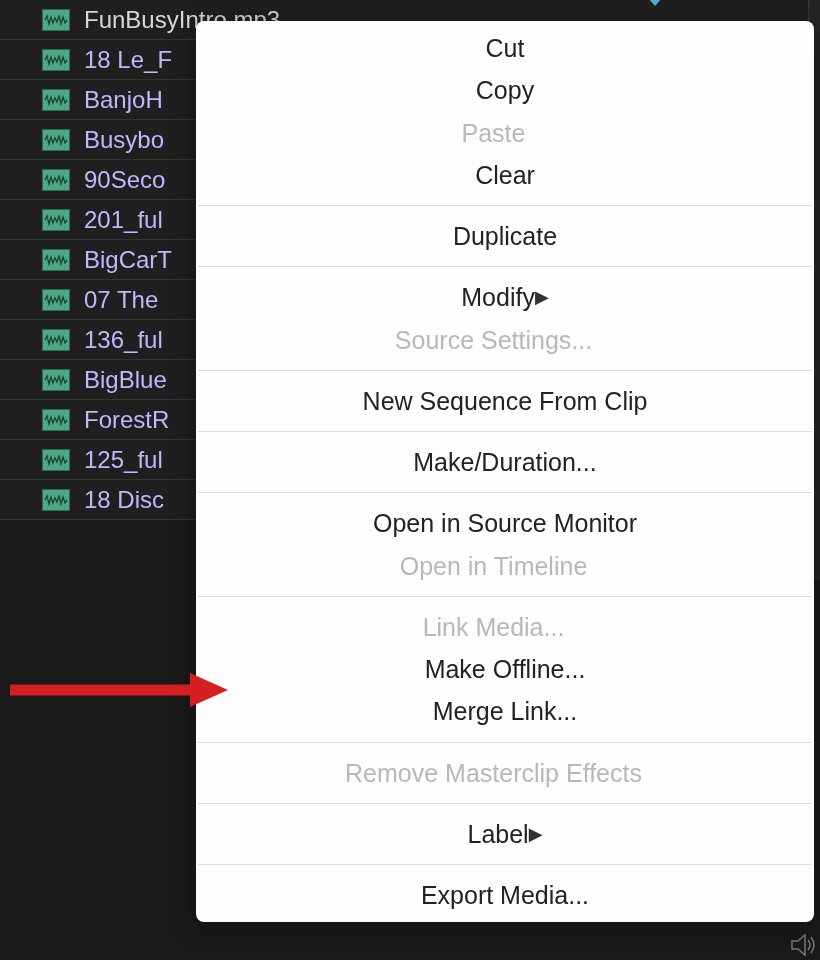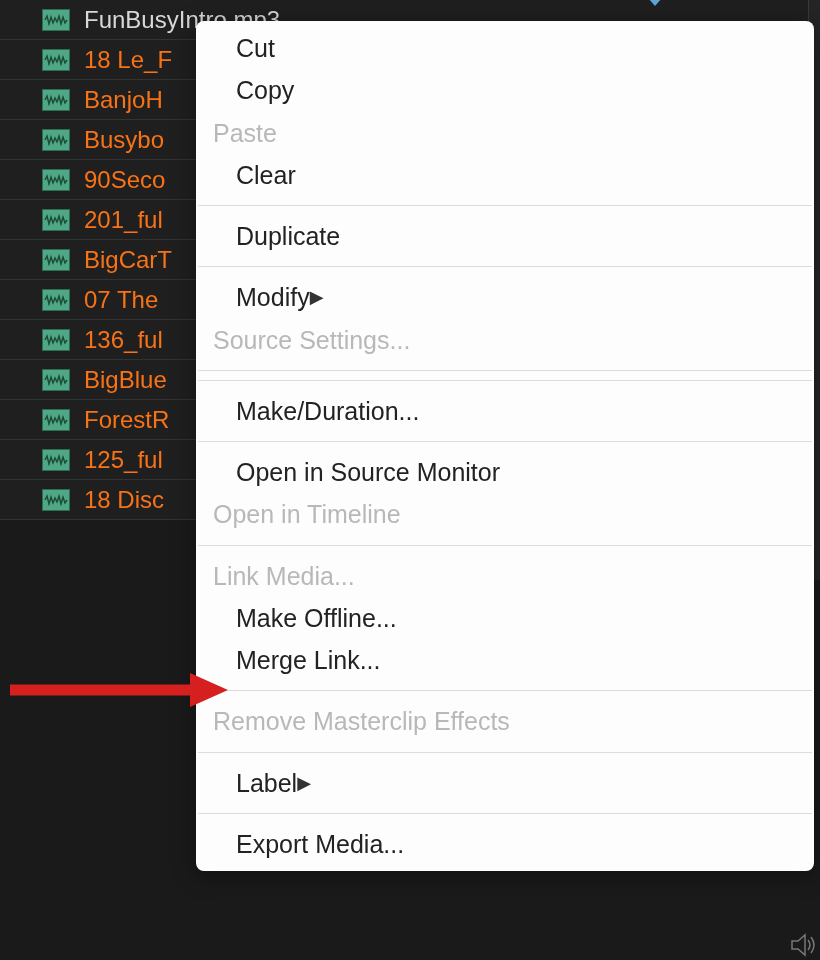--- a/index.html
+++ b/index.html
@@ -36,21 +36,21 @@
       display: flex;
       align-items: center;
       justify-content: center;
       flex-shrink: 0;
     }
     .audio-icon svg {
       width: 24px;
       height: 12px;
     }
     .file-name {
-      color: #f97316;
+      color: #c4b5fd;
       font-size: 24px;
       white-space: nowrap;
       overflow: hidden;
     }
     .file-row.first .file-name {
       color: #d8d8d8;
     }
     .context-menu {
       position: absolute;
       left: 196px;
@@ -61,21 +61,21 @@
       box-shadow: 0 4px 24px rgba(0,0,0,0.4);
       padding: 6px 0;
       z-index: 100;
     }
     .menu-item {
       padding: 3px 40px;
       font-size: 25px;
       color: #222;
       display: flex;
       align-items: center;
-      justify-content: flex-start;
+      justify-content: center;
       line-height: 1.45;
       cursor: default;
     }
     .menu-item.disabled {
       color: #b8b8b8;
       padding-left: 17px;
     }
     .menu-separator {
       height: 1px;
       background: #dcdcdc;
@@ -261,20 +261,23 @@
     </div>
     <div class="menu-separator"></div>
     <div class="menu-item">
       <span>Modify</span>
       <span class="submenu-arrow">▶</span>
     </div>
     <div class="menu-item disabled">
       <span>Source Settings...</span>
     </div>
     <div class="menu-separator"></div>
+    <div class="menu-item">
+      <span>New Sequence From Clip</span>
+    </div>
     <div class="menu-separator"></div>
     <div class="menu-item">
       <span>Make/Duration...</span>
     </div>
     <div class="menu-separator"></div>
     <div class="menu-item">
       <span>Open in Source Monitor</span>
     </div>
     <div class="menu-item disabled">
       <span>Open in Timeline</span>

